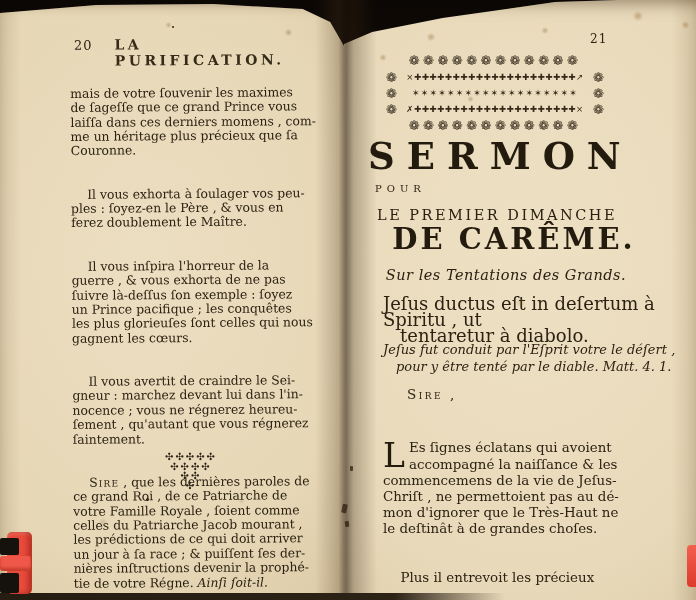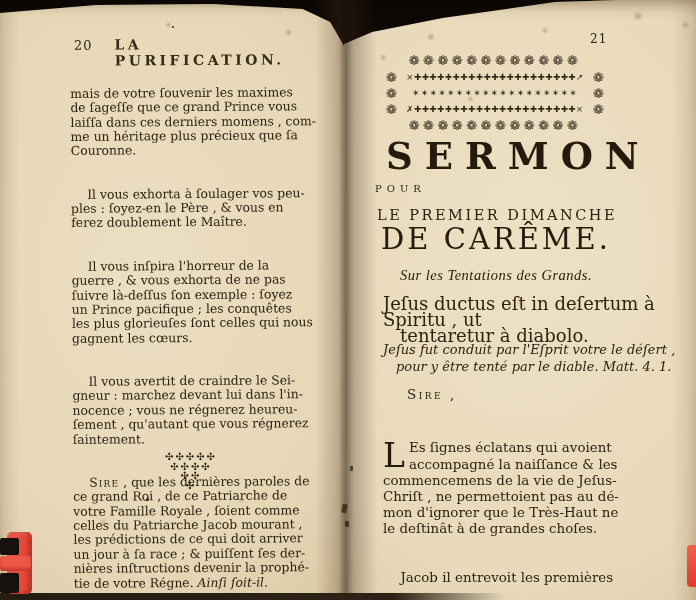--- a/index.html
+++ b/index.html
@@ -60,31 +60,31 @@
     display:flex;flex-direction:column;justify-content:space-between;
     font-family:"DejaVu Sans", sans-serif;color:#34281a;text-align:center;
   }
   .hp-row{white-space:nowrap;overflow:hidden;}
   .hp-rosettes{font-size:13px;letter-spacing:3.5px;line-height:14px;}
   .hp-mid{display:flex;align-items:center;justify-content:space-between;line-height:13px;}
   .hp-side{font-size:13px;flex:0 0 auto;}
   .hp-line{flex:1 1 auto;text-align:center;font-size:8.5px;letter-spacing:.6px;overflow:hidden;white-space:nowrap;}
   .hp-stars{font-size:9px;letter-spacing:1.2px;}
   .rp-title{
-    position:absolute;left:374px;top:134px;width:252px;text-align:center;
+    position:absolute;left:356px;top:134px;width:252px;text-align:center;
     font-size:37px;letter-spacing:12px;text-indent:12px;color:#241b0f;font-weight:bold;
   }
   .rp-pour{position:absolute;left:370px;top:183px;width:252px;text-align:left;
     font-size:10px;letter-spacing:5px;text-indent:5px;color:#2c2213;}
   .rp-premier{position:absolute;left:370px;top:207px;width:252px;text-align:center;
     font-size:14.5px;letter-spacing:2.5px;text-indent:2px;color:#2a2012;}
-  .rp-careme{position:absolute;left:370px;top:222px;width:252px;text-align:center;
-    font-size:29px;letter-spacing:3px;color:#241b0f;font-weight:normal;}
-  .rp-theme{position:absolute;left:370px;top:267px;width:252px;text-align:center;
-    font-size:14.5px;font-style:italic;letter-spacing:.5px;color:#2a2012;font-family:Liberation Serif, serif;}
+  .rp-careme{position:absolute;left:388px;top:222px;width:252px;text-align:center;
+    font-size:29px;letter-spacing:3px;color:#241b0f;font-weight:bold;}
+  .rp-theme{position:absolute;left:380px;top:267px;width:252px;text-align:center;
+    font-size:14.5px;font-style:italic;letter-spacing:.5px;color:#2a2012;}
   .rp-quote{position:absolute;left:383px;top:296px;font-size:18px;line-height:16px;}
   .rp-quote .q2{padding-left:17px;}
   .rp-quote-fr{position:absolute;left:383px;top:341px;font-size:13px;line-height:17px;font-style:italic;}
   .rp-quote-fr .q2{padding-left:13px;}
   .rp-sire{position:absolute;left:407px;top:386px;font-size:13.5px;font-variant:small-caps;letter-spacing:2.5px;}
   .rp-opening{position:absolute;left:383px;top:408px;width:256px;font-size:13.4px;line-height:16.2px;white-space:pre;}
   .dropcap{float:left;font-size:33px;line-height:30px;height:31px;padding:1px 4px 0 0;color:#241b0f;}
   .rp-catch{margin:0;text-indent:1.3em;}
   
   .clip-left{position:absolute;left:0;top:532px;width:36px;height:64px;}
@@ -190,21 +190,21 @@
 
   <div class="rp-sire">Sire ,</div>
 
   <div class="rp-opening">
     <p class="para"><span class="dropcap">L</span><span>Es ſignes éclatans qui avoient
 accompagné la naiſſance &amp; les
 commencemens de la vie de Jeſus-
 Chriſt , ne permettoient pas au dé-
 mon d'ignorer que le Très-Haut ne
 le deſtinât à de grandes choſes.</span></p>
-    <p class="rp-catch">Jacob il entrevoit les premières</p>
+    <p class="rp-catch">Plus il entrevoit les précieux</p>
   </div>
 
   <div class="gutter"></div>
   <div class="bottom-strip"></div>
 
   <div class="clip-left">
     <div class="cl-red"></div>
     <div class="cl-red-mid"></div>
     <div class="cl-black-top"></div>
     <div class="cl-black-bot"></div>

